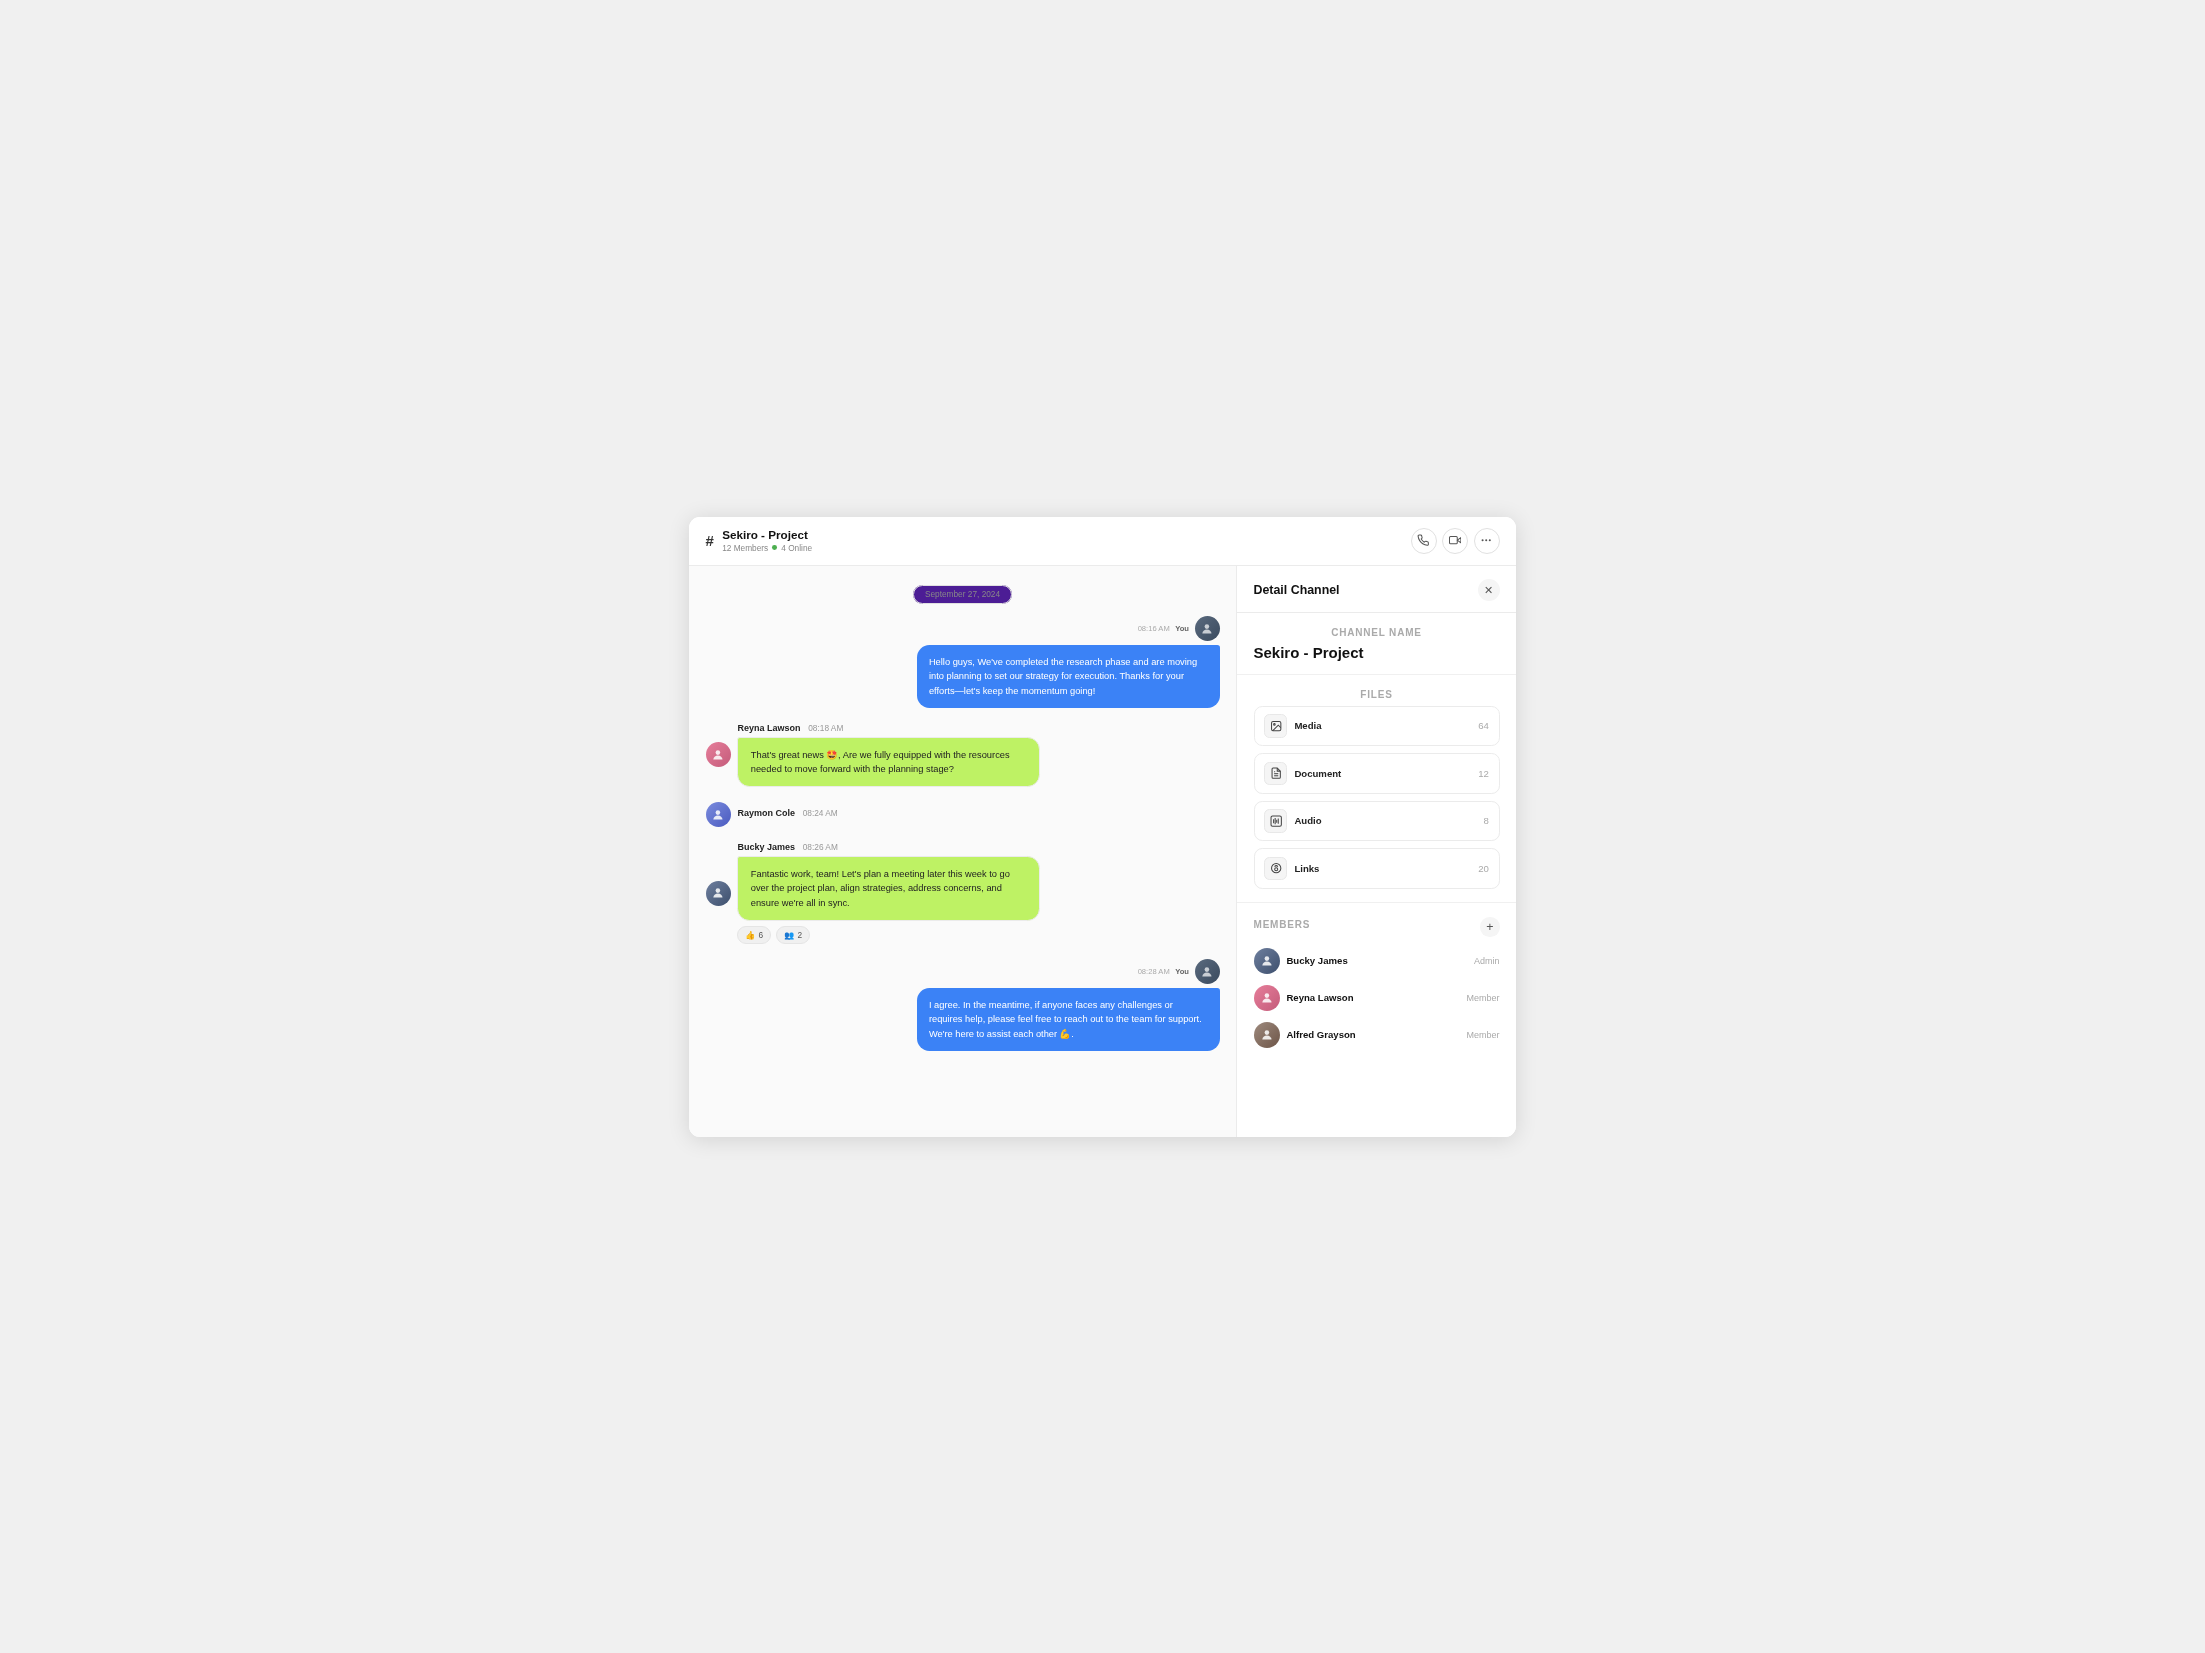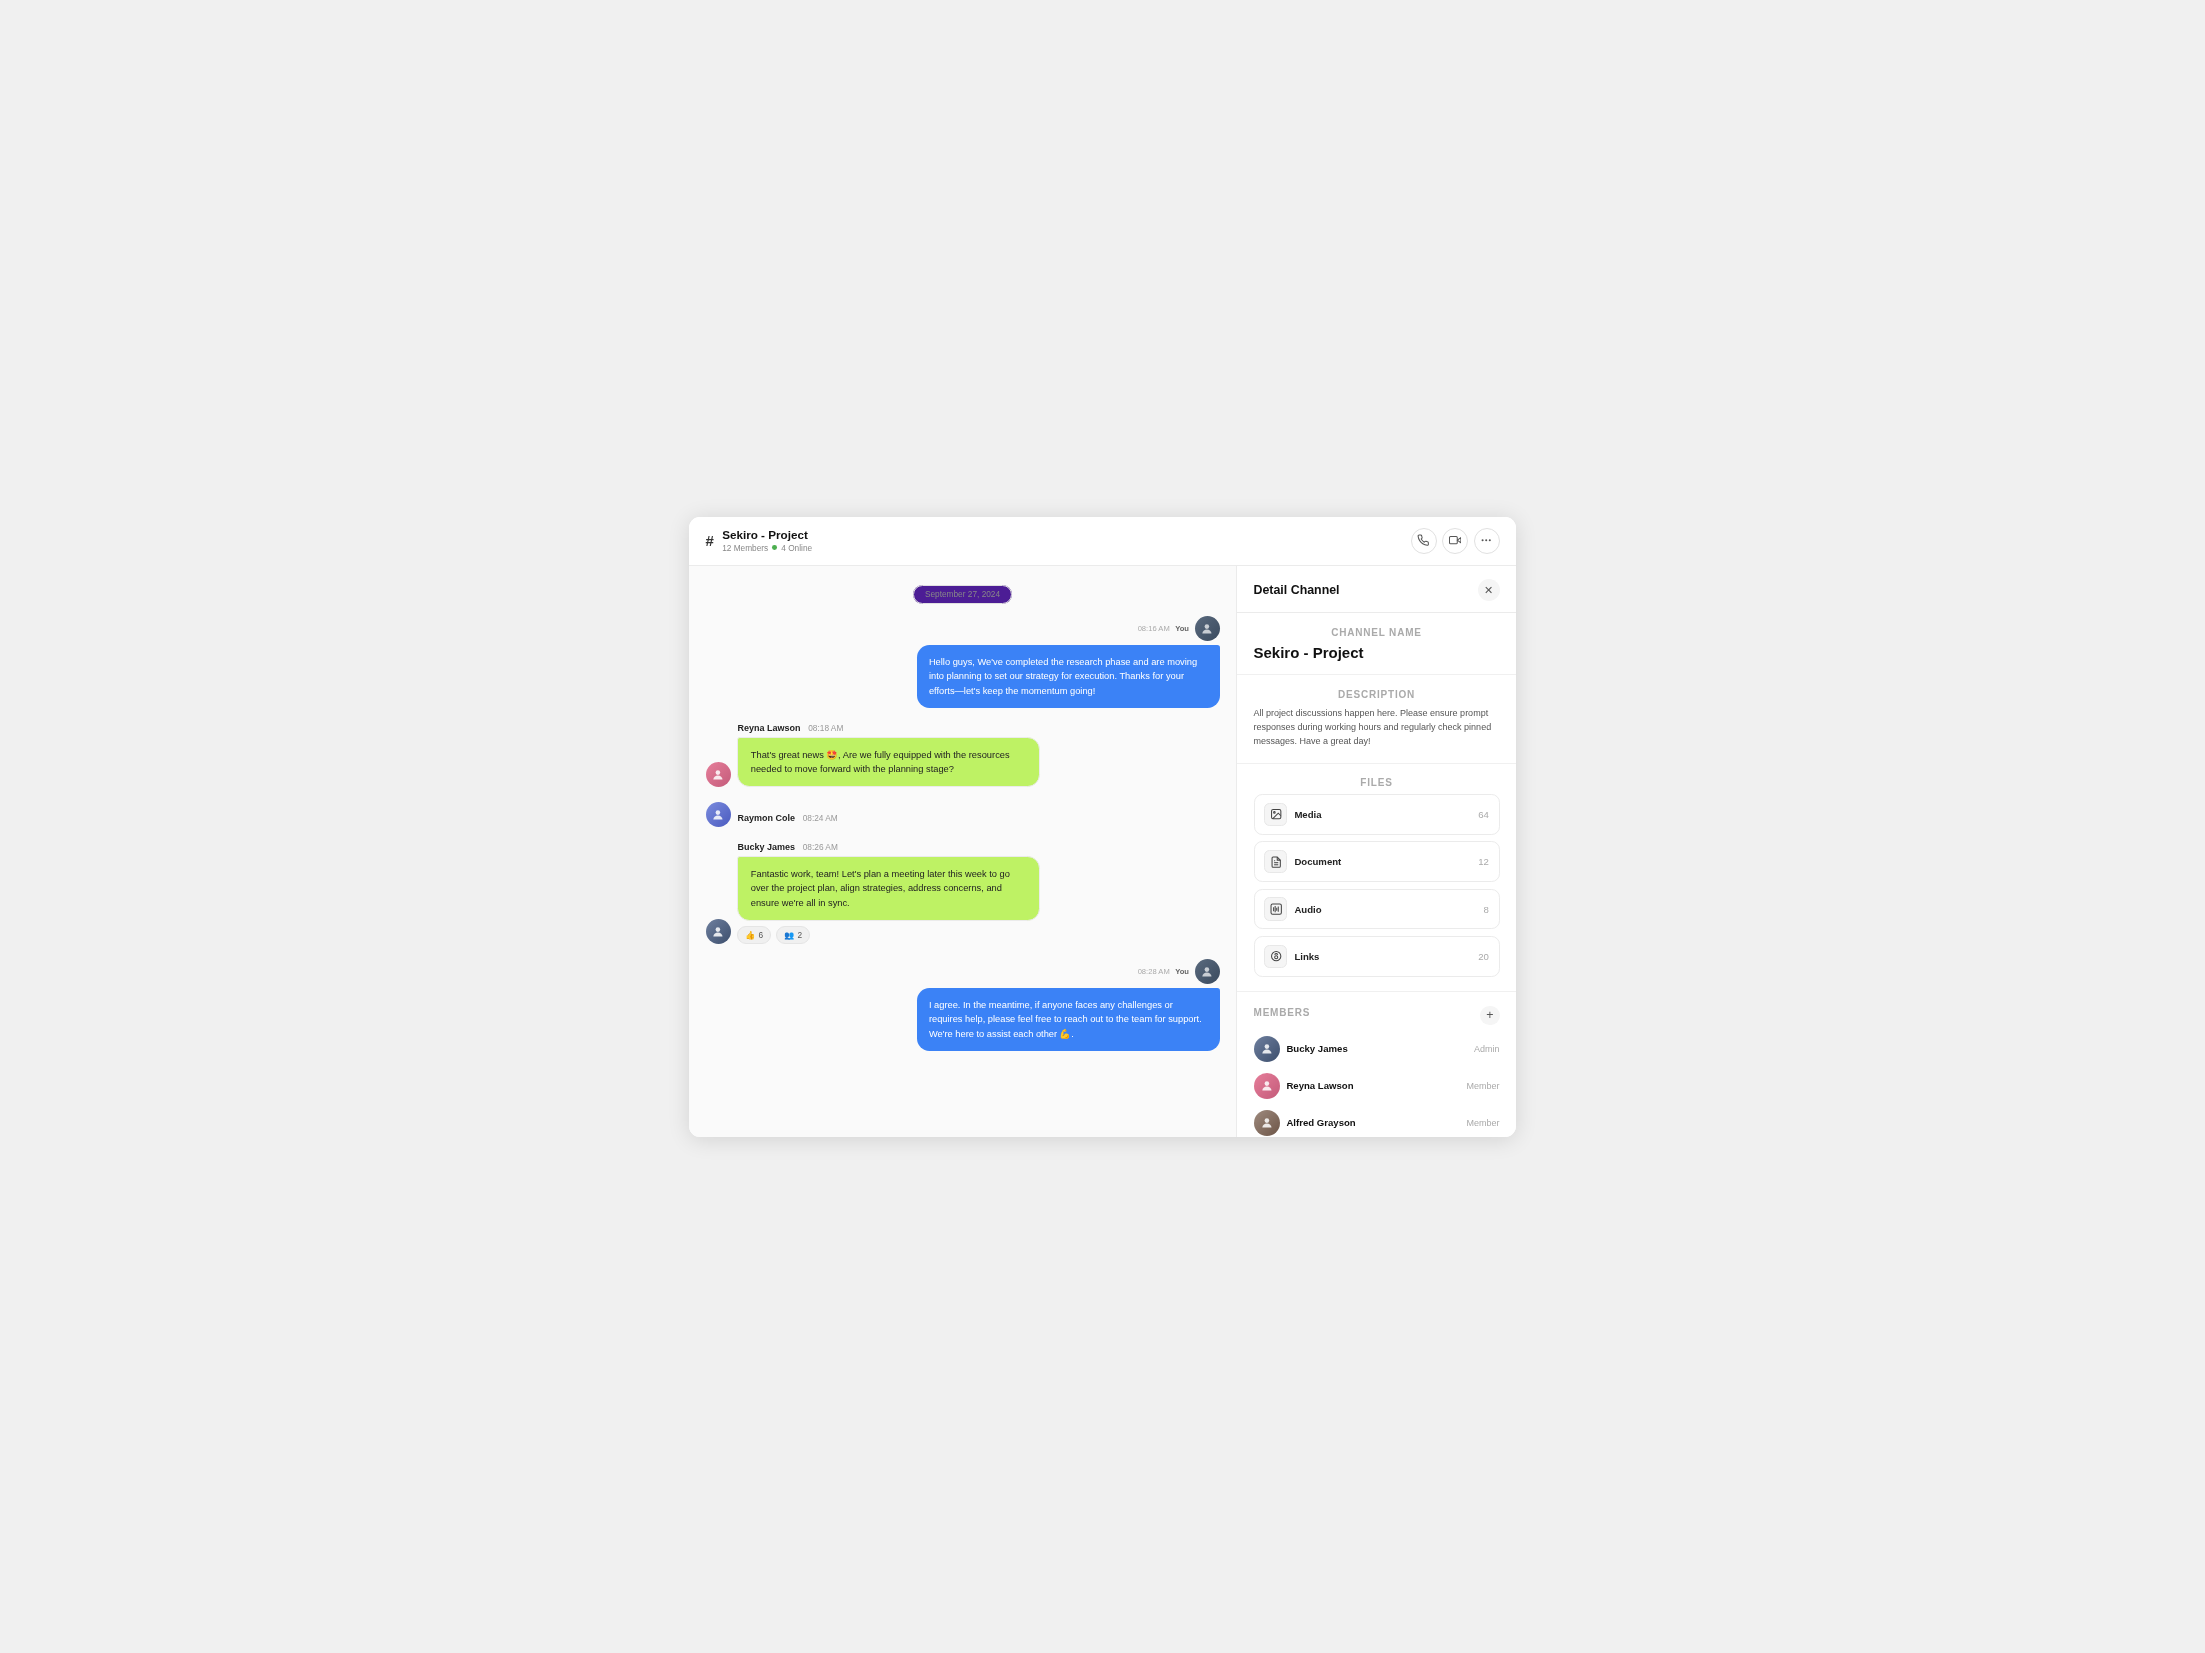--- a/index.html
+++ b/index.html
@@ -146,21 +146,21 @@
       border-radius: 12.4px 2.8px 12.4px 12.4px;
       padding: 9.6px 12.4px;
       max-width: 303px;
       font-size: 9.3px;
       line-height: 1.55;
     }
 
     
     .message-received {
       display: flex;
-      align-items: flex-end;
+      align-items: center;
       gap: 6.9px;
       margin-bottom: 12.4px;
     }
     .message-received .msg-content {}
     .message-received .msg-meta {
       font-size: 8.3px;
       color: #999;
       margin-bottom: 4.1px;
     }
     .message-received .msg-meta .sender-name {
@@ -512,24 +512,20 @@
       <div class="detail-header">
         <span class="detail-title">Detail Channel</span>
         <button class="close-btn">✕</button>
       </div>
 
       <div class="detail-section">
         <div class="section-label">CHANNEL NAME</div>
         <div class="channel-name-detail">Sekiro - Project</div>
       </div>
 
-      <div class="detail-section">
-        <div class="section-label">DESCRIPTION</div>
-        <div class="description-text">All project discussions happen here. Please ensure prompt responses during working hours and regularly check pinned messages. Have a great day!</div>
-      </div>
 
       <div class="files-section">
         <div class="section-label">FILES</div>
 
         <div class="file-item">
           <div class="file-left">
             <div class="file-icon">
               <svg width="12.4" height="12.4" viewBox="0 0 24 24" fill="none" stroke="currentColor" stroke-width="2">
                 <rect x="3" y="3" width="18" height="18" rx="3"></rect>
                   <circle cx="8.5" cy="8.5" r="1.5"></circle>

